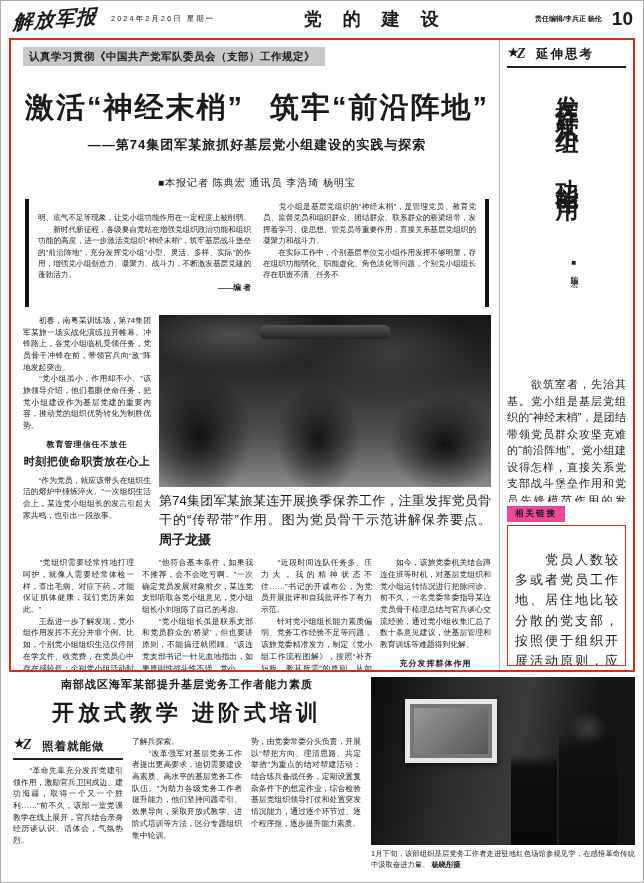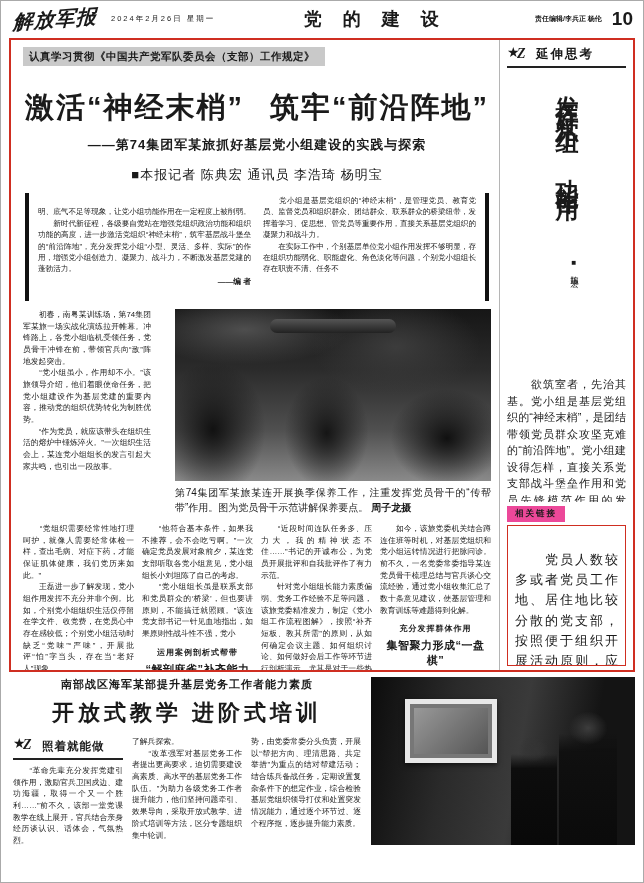--- a/index.html
+++ b/index.html
@@ -17,41 +17,41 @@
   .mast-title { flex:1; text-align:center; font-size:18px; font-weight:bold; letter-spacing:8px; }
   .mast-editors { font-size:7px; font-weight:bold; white-space:nowrap; margin-right:10px; }
   .mast-page { font-size:19px; font-weight:bold; }
   
   .main-box { margin:3px 8px 0 8px; height:634px; border:2.5px solid #cf2e21; display:flex; background:#fff; }
   .article { flex:1; padding:6px 8px 4px 12px; overflow:hidden; }
   .kicker-bar { display:inline-block; background:#c9c9c9; padding:3px 10px 2px 6px; font-size:10.5px; font-weight:bold; letter-spacing:.5px; }
   .headline { text-align:center; font-size:29px; font-weight:bold; letter-spacing:2px; margin-top:22px; white-space:nowrap; }
   .headline .gap { display:inline-block; width:26px; }
   .subhead { text-align:center; font-size:13px; font-weight:bold; margin-top:8px; letter-spacing:1px; }
-  .byline { text-align:center; font-size:13px; margin-top:12px; letter-spacing:1px; }
+  .byline { text-align:center; font-size:10px; margin-top:22px; letter-spacing:1px; }
   .ed-note { margin:9px 2px 8px 2px; border-left:4px solid #111; border-right:4px solid #111; padding:2px 9px; display:flex; gap:12px; }
   .ed-col { flex:1; font-size:7.6px; line-height:1.5; text-align:justify; white-space:pre-line; }
   .ed-sig { display:block; text-align:right; font-weight:bold; margin-top:1px; font-size:7.8px; }
-  .mid { display:flex; gap:24px; margin-top:4px; }
+  .mid { display:flex; gap:8px; margin-top:4px; }
   .mid-left { width:128px; flex:none; }
   .btext { font-size:7.8px; line-height:1.5; text-align:justify; white-space:pre-line; }
   .sec-head { text-align:center; margin:7px 0 6px 0; }
   .sec-eyebrow { font-size:8px; font-weight:bold; letter-spacing:1px; font-family:"Liberation Serif","DejaVu Serif",serif; }
   .sec-title { font-size:11px; font-weight:bold; margin-top:4px; letter-spacing:.5px; }
   .photo-wrap { flex:1; }
   .main-photo { height:172px; background-color:#262626; position:relative; overflow:hidden;
     background-image:
       radial-gradient(ellipse 150px 50px at 22% 12%, #4e4e4e, rgba(0,0,0,0) 70%),
       radial-gradient(ellipse 120px 70px at 70% 22%, #3c3c3c, rgba(0,0,0,0) 70%),
       radial-gradient(ellipse 70px 90px at 12% 70%, #111, rgba(0,0,0,0) 75%),
       radial-gradient(ellipse 60px 80px at 48% 72%, #151515, rgba(0,0,0,0) 70%),
       radial-gradient(ellipse 80px 70px at 86% 75%, #101010, rgba(0,0,0,0) 70%),
       linear-gradient(180deg,#161616 0%, #2b2b2b 35%, #4f4f4f 70%, #8a8a8a 100%); }
   .main-photo .pipe { position:absolute; top:10px; left:30%; width:40%; height:14px; background:linear-gradient(180deg,#555,#222); border-radius:7px; }
-  .caption { font-size:10px; line-height:1.5; margin-top:4px; text-align:justify; }
+  .caption { font-size:13px; line-height:1.5; margin-top:4px; text-align:justify; }
   .caption b { font-weight:bold; white-space:nowrap; }
   .lower { display:flex; gap:8px; margin-top:8px; height:248px; overflow:hidden; }
   .lcol { flex:1; }
   
   .sidebar { width:134px; flex:none; border-left:1px solid #b5b5b5; padding:6px 7px 4px 7px; display:flex; flex-direction:column; }
   .sb-header { display:flex; align-items:center; gap:5px; border-bottom:2px solid #222; padding-bottom:3px; }
   .starz { position:relative; width:24px; height:16px; flex:none; }
   .starz .star { position:absolute; left:0; top:-3px; font-size:14px; }
   .starz .z { position:absolute; left:10px; top:-1px; font-family:"Liberation Serif",serif; font-style:italic; font-weight:bold; font-size:14px; }
   .sb-header .sb-title { font-size:12.5px; font-weight:bold; letter-spacing:2px; }
@@ -111,20 +111,24 @@
           <span class="ed-sig">——编  者</span>
         </div>
         <div class="ed-col">　　党小组是基层党组织的“神经末梢”，是管理党员、教育党员、监督党员和组织群众、团结群众、联系群众的桥梁纽带，发挥着学习、促思想、管党员等重要作用，直接关系基层党组织的凝聚力和战斗力。
 　　在实际工作中，个别基层单位党小组作用发挥不够明显，存在组织功能弱化、职能虚化、角色淡化等问题，个别党小组组长存在职责不清、任务不</div>
       </div>
 
       <div class="mid">
         <div class="mid-left">
           <div class="btext">　　初春，南粤某训练场，第74集团军某旅一场实战化演练拉开帷幕。冲锋路上，各党小组临机受领任务，党员骨干冲锋在前，带领官兵向“敌”阵地发起突击。
 　　“党小组虽小，作用却不小。”该旅领导介绍，他们着眼使命任务，把党小组建设作为基层党建的重要内容，推动党的组织优势转化为制胜优势。</div>
+          <div class="sec-head">
+            <div class="sec-eyebrow">教育管理信任不放任</div>
+            <div class="sec-title">时刻把使命职责放在心上</div>
+          </div>
           <div class="btext">　　“作为党员，就应该带头在组织生活的熔炉中锤炼淬火。”一次组织生活会上，某连党小组组长的发言引起大家共鸣，也引出一段故事。</div>
         </div>
         <div class="photo-wrap">
           <div class="main-photo">
             <div class="pipe"></div>
           </div>
           <div class="caption">
             <span>第74集团军某旅某连开展换季保养工作，注重发挥党员骨干的“传帮带”作用。图为党员骨干示范讲解保养要点。</span>
             <b>周子龙摄</b>
           </div>
@@ -205,16 +209,20 @@
       </div>
     </div>
     <div class="bot-photo-wrap">
       <div class="bot-photo">
         <div class="bp-frame">
             <div class="bp-frame-inner"></div>
           </div>
         <div class="bp-fig2"></div>
         <div class="bp-fig1"></div>
       </div>
+      <div class="bot-caption">
+        <span>1月下旬，该部组织基层党务工作者走进驻地红色场馆参观见学，在感悟革命传统中汲取奋进力量。</span>
+        <b>杨晓彤摄</b>
+      </div>
     </div>
   </div>
 
 </div>
 
 </body></html>

